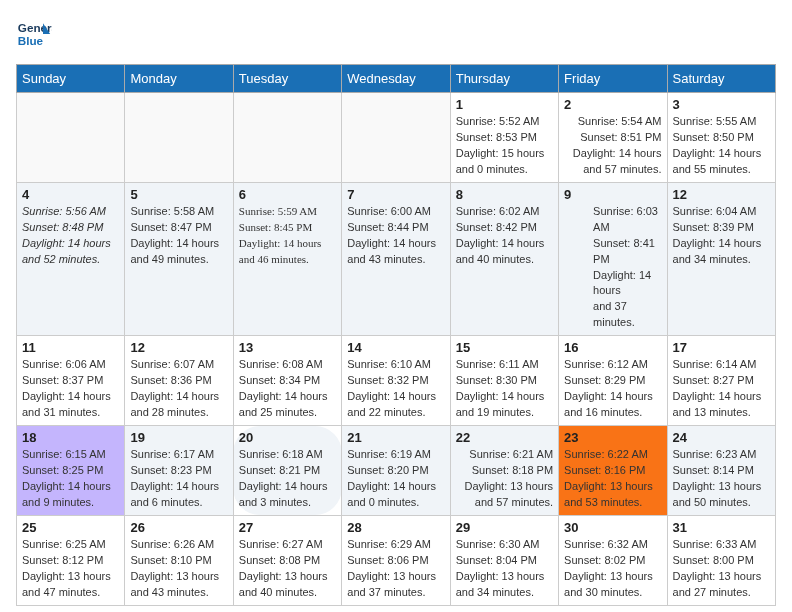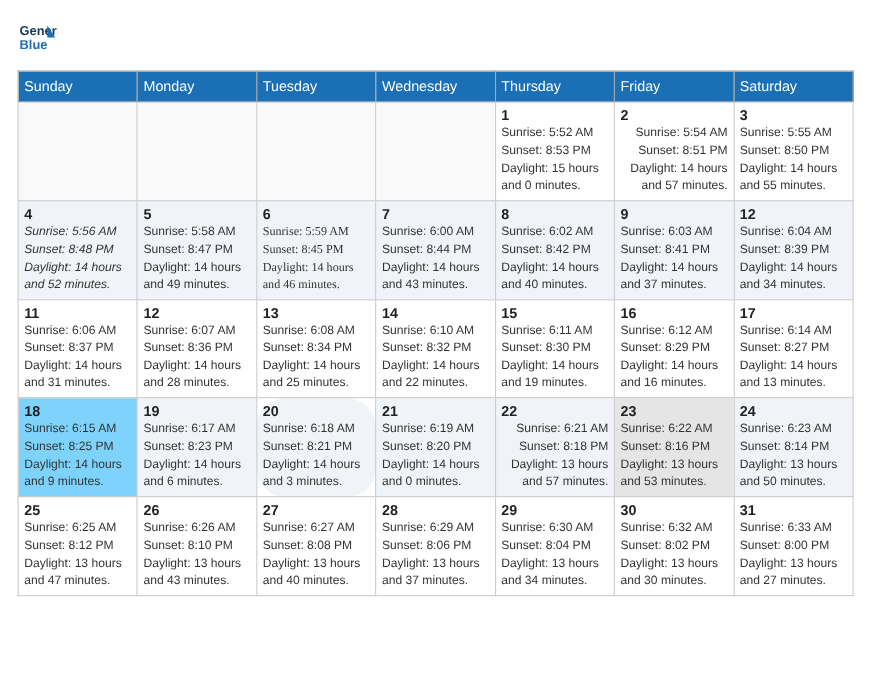--- a/index.html
+++ b/index.html
@@ -166,21 +166,21 @@
         </td>
         <td style="background: rgb(240, 244, 248);">
           <span class="day-num">8</span>
           <div class="day-info" style="white-space: pre-line;">Sunrise: 6:02 AM
 Sunset: 8:42 PM
 Daylight: 14 hours
 and 40 minutes.</div>
         </td>
         <td style="background: rgb(240, 244, 248);">
           <span class="day-num">9</span>
-          <div class="day-info" style="white-space: pre-line;">Sunrise: 6:03 AM
+          <div class="day-info" style="white-space: pre-line; margin-left: 29px;">Sunrise: 6:03 AM
 Sunset: 8:41 PM
 Daylight: 14 hours
 and 37 minutes.</div>
         </td>
         <td style="background: rgb(240, 244, 248);">
           <span class="day-num">12</span>
           <div class="day-info" style="white-space: pre-line;">Sunrise: 6:04 AM
 Sunset: 8:39 PM
 Daylight: 14 hours
 and 34 minutes.</div>
@@ -231,21 +231,21 @@
         </td>
         <td>
           <span class="day-num">17</span>
           <div class="day-info" style="white-space: pre-line;">Sunrise: 6:14 AM
 Sunset: 8:27 PM
 Daylight: 14 hours
 and 13 minutes.</div>
         </td>
       </tr>
       <tr>
-        <td style="background: #7dd3fc;">
+        <td style="background: #c4b5fd;">
           <span class="day-num">18</span>
           <div class="day-info" style="white-space: pre-line;">Sunrise: 6:15 AM
 Sunset: 8:25 PM
 Daylight: 14 hours
 and 9 minutes.</div>
         </td>
         <td style="background: rgb(240, 244, 248);">
           <span class="day-num">19</span>
           <div class="day-info" style="white-space: pre-line;">Sunrise: 6:17 AM
 Sunset: 8:23 PM
@@ -266,21 +266,21 @@
 Daylight: 14 hours
 and 0 minutes.</div>
         </td>
         <td style="background: rgb(240, 244, 248); margin-left: 20px;">
           <span class="day-num">22</span>
           <div class="day-info" style="white-space: pre-line; text-align: right;">Sunrise: 6:21 AM
 Sunset: 8:18 PM
 Daylight: 13 hours
 and 57 minutes.</div>
         </td>
-        <td style="background: #e5e5e5;">
+        <td style="background: #f97316;">
           <span class="day-num">23</span>
           <div class="day-info" style="white-space: pre-line;">Sunrise: 6:22 AM
 Sunset: 8:16 PM
 Daylight: 13 hours
 and 53 minutes.</div>
         </td>
         <td style="background: rgb(240, 244, 248);">
           <span class="day-num">24</span>
           <div class="day-info" style="white-space: pre-line;">Sunrise: 6:23 AM
 Sunset: 8:14 PM

